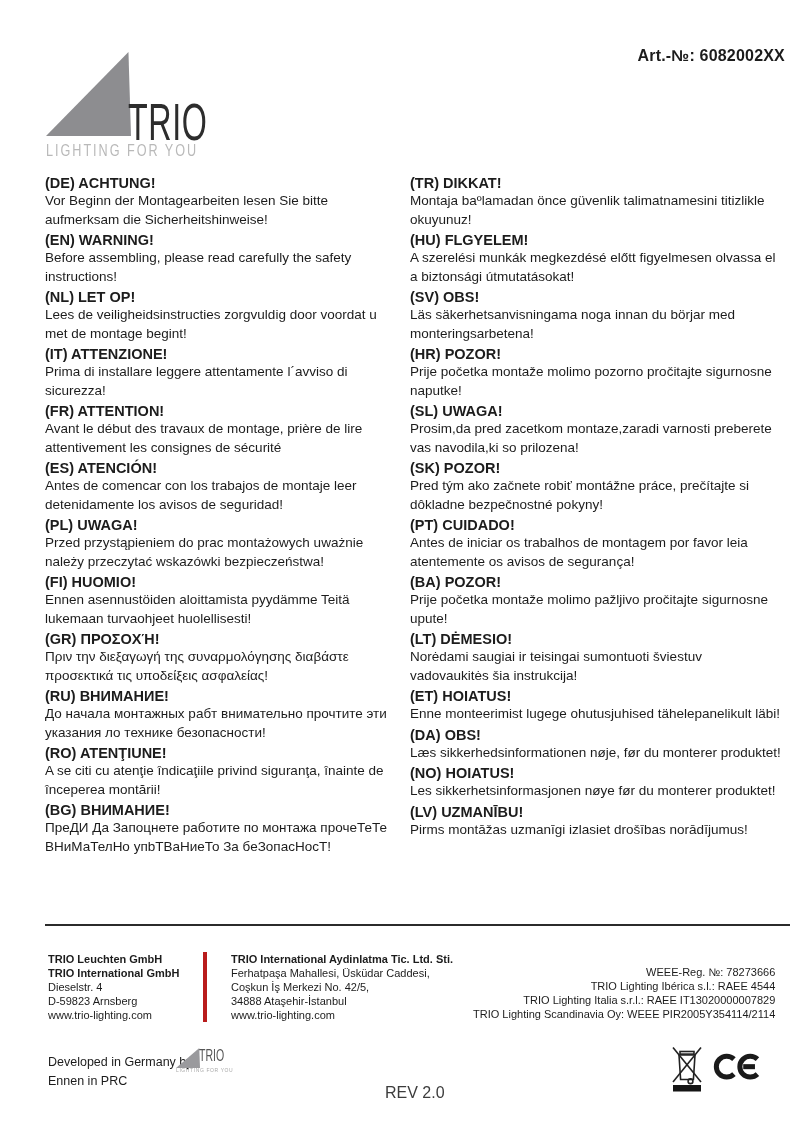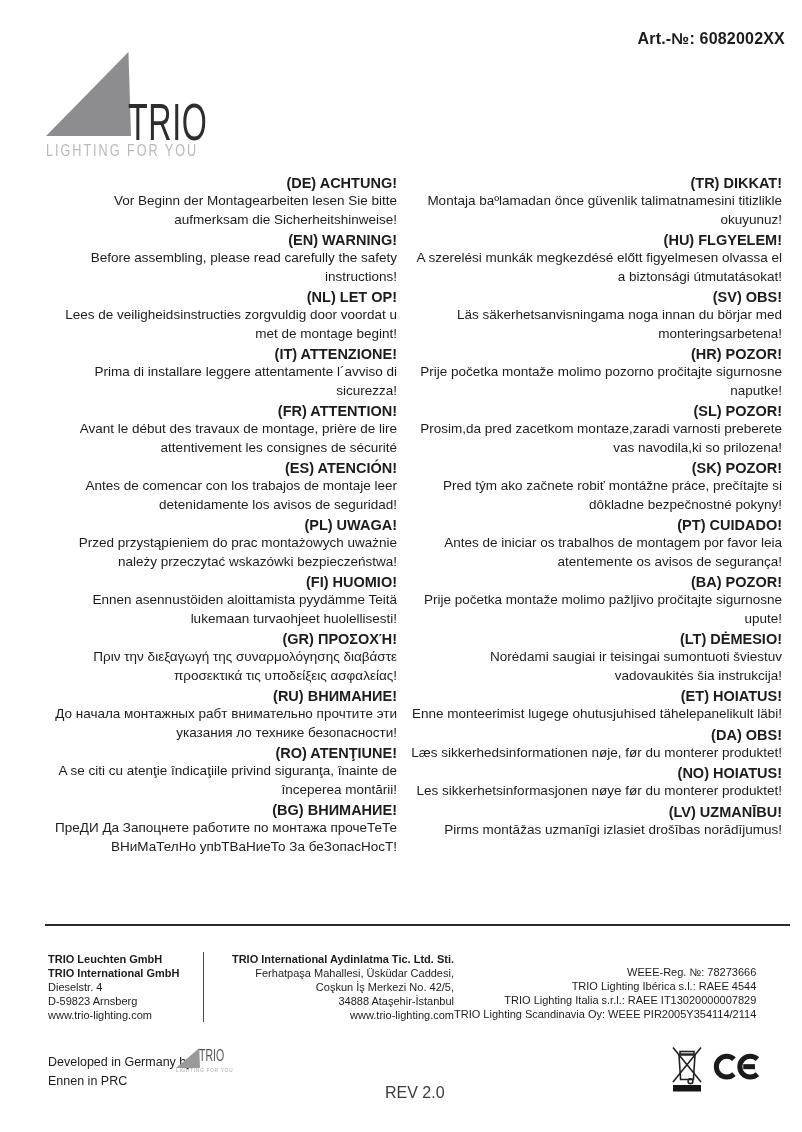--- a/index.html
+++ b/index.html
@@ -2,40 +2,40 @@
 <html><head>
 <meta charset="utf-8">
 <style>
   html,body{margin:0;padding:0;}
   body{
     width:802px;height:1132px;position:relative;overflow:hidden;
     background:#ffffff;color:#1c1c1c;
     font-family:"Liberation Sans","DejaVu Sans",sans-serif;
   }
   
-  .art-no{position:absolute;top:30px;right:17px;font-size:16px;font-weight:bold;letter-spacing:0.2px;}
+  .art-no{position:absolute;top:47px;right:17px;font-size:16px;font-weight:bold;letter-spacing:0.2px;}
   .logo{position:absolute;left:46px;top:50px;width:260px;height:115px;}
   .logo-triangle{position:absolute;left:0;top:2px;width:85px;height:84px;background:#8d8d90;
     clip-path:polygon(97% 0,100% 100%,0 100%);}
   .logo-word{position:absolute;left:82px;top:46px;font-size:52px;font-weight:300;color:#2d2d2d;
     transform:scaleX(0.62);transform-origin:left top;letter-spacing:1px;line-height:1;}
   .logo-tagline{position:absolute;left:0;top:92px;font-size:16px;font-weight:300;color:#b9b9b9;
     letter-spacing:2.5px;transform:scaleX(0.79);transform-origin:left top;white-space:nowrap;}
   
   .cols{position:absolute;left:45px;top:174px;display:flex;}
   .col-left{width:352px;margin-right:13px;}
   .col-right{width:372px;}
-  .warn{margin-bottom:2px;text-align:right;}
+  .warn{margin-bottom:2px;}
   .warn-title{font-size:14.5px;font-weight:bold;line-height:18px;}
   .warn-body{font-size:13.5px;line-height:18.5px;}
   
   .footer-rule{position:absolute;left:45px;top:924px;width:745px;border-top:2px solid #2b2b2b;}
   .footer{position:absolute;left:48px;top:952px;display:flex;font-size:11px;line-height:14px;}
   .fcol1{width:155px;}
-  .fcol2{width:242px;border-left:1px solid #b91c1c;padding-left:8px;text-align:right;}
+  .fcol2{width:242px;border-left:4px solid #b91c1c;padding-left:24px;}
   .fcol3{padding-top:13px;text-align:right;}
   .fline{white-space:nowrap;}
   .fbold{font-weight:bold;}
   
   .dev-block{position:absolute;left:48px;top:1053px;font-size:12.5px;line-height:19px;}
   .mini-logo{position:absolute;left:176px;top:1045px;width:70px;height:28px;}
   .mini-triangle{position:absolute;left:0;top:3px;width:24px;height:20px;background:#9a9a9d;
     clip-path:polygon(97% 0,100% 100%,0 100%);}
   .mini-word{position:absolute;left:23px;top:2px;font-size:17px;font-weight:300;color:#555;
     transform:scaleX(0.62);transform-origin:left top;line-height:1;}
@@ -117,21 +117,21 @@
       </div>
       <div class="warn">
         <div class="warn-title">(SV) OBS!</div>
         <div class="warn-body">Läs säkerhetsanvisningama noga innan du börjar med monteringsarbetena!</div>
       </div>
       <div class="warn">
         <div class="warn-title">(HR) POZOR!</div>
         <div class="warn-body">Prije početka montaže molimo pozorno pročitajte sigurnosne naputke!</div>
       </div>
       <div class="warn">
-        <div class="warn-title">(SL) POZOR!</div>
+        <div class="warn-title">(SL) UWAGA!</div>
         <div class="warn-body">Prosim,da pred zacetkom montaze,zaradi varnosti preberete vas navodila,ki so prilozena!</div>
       </div>
       <div class="warn">
         <div class="warn-title">(SK) POZOR!</div>
         <div class="warn-body">Pred tým ako začnete robiť montážne práce, prečítajte si dôkladne bezpečnostné pokyny!</div>
       </div>
       <div class="warn">
         <div class="warn-title">(PT) CUIDADO!</div>
         <div class="warn-body">Antes de iniciar os trabalhos de montagem por favor leia atentemente os avisos de segurança!</div>
       </div>

